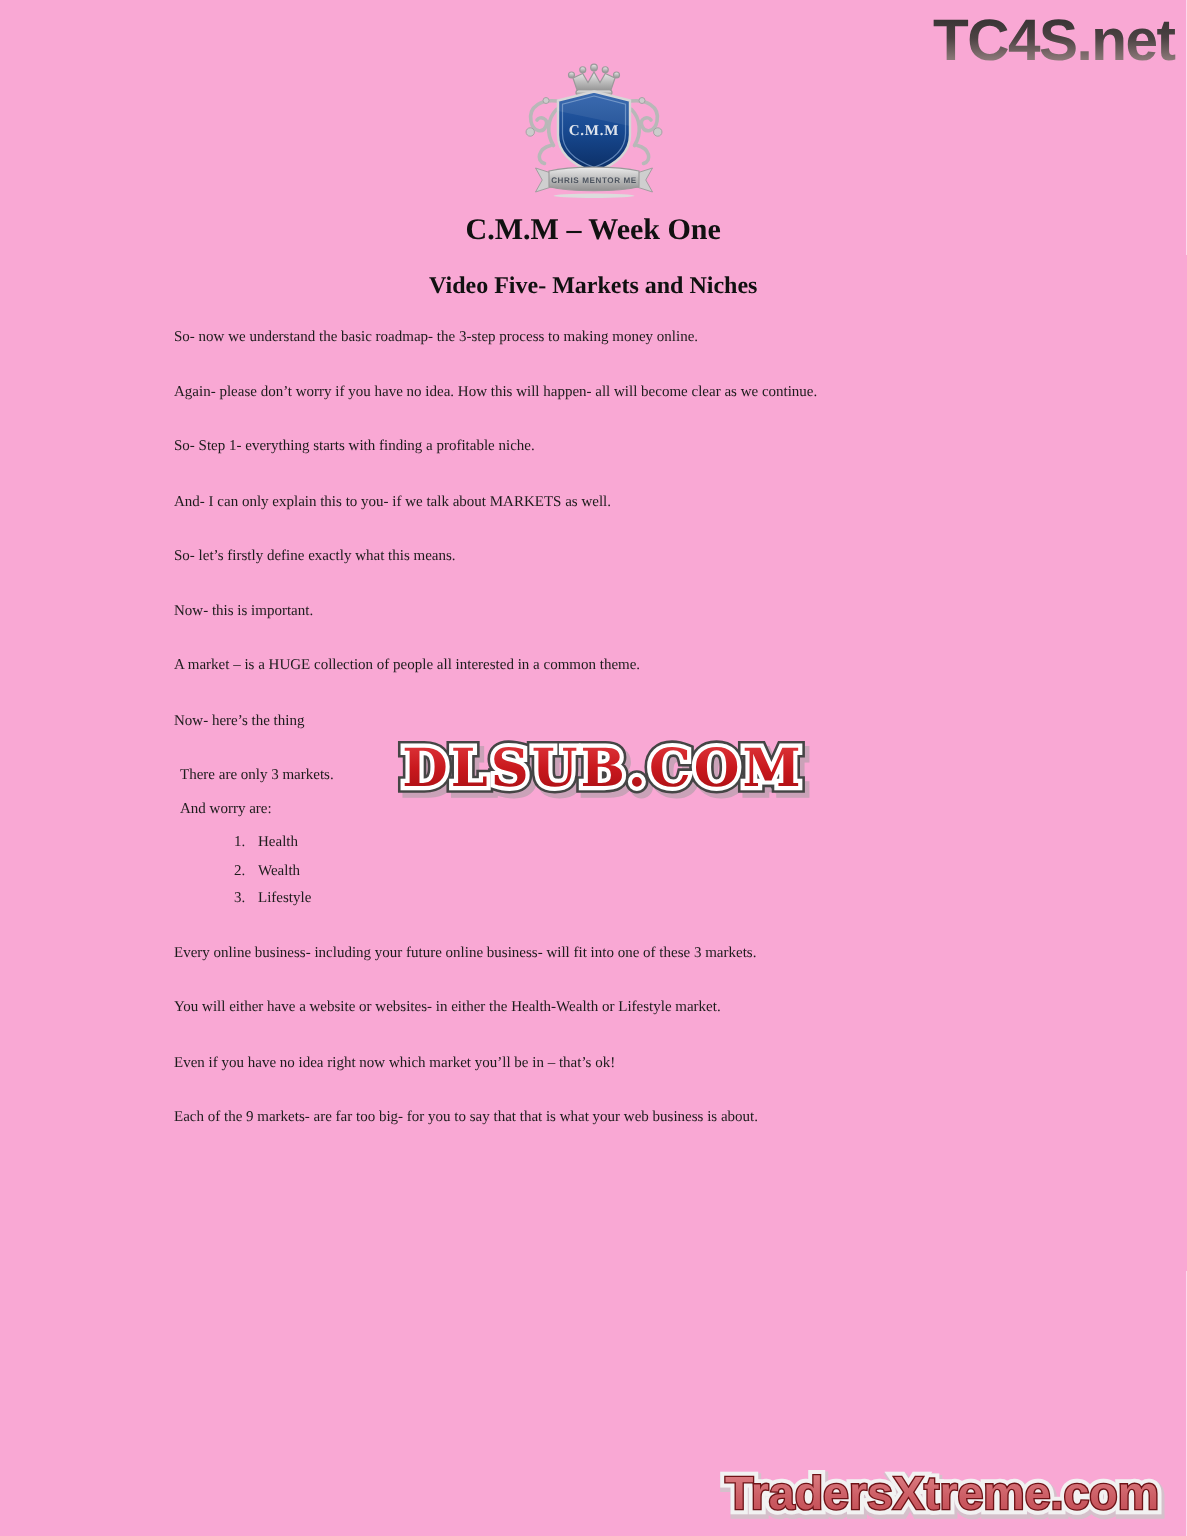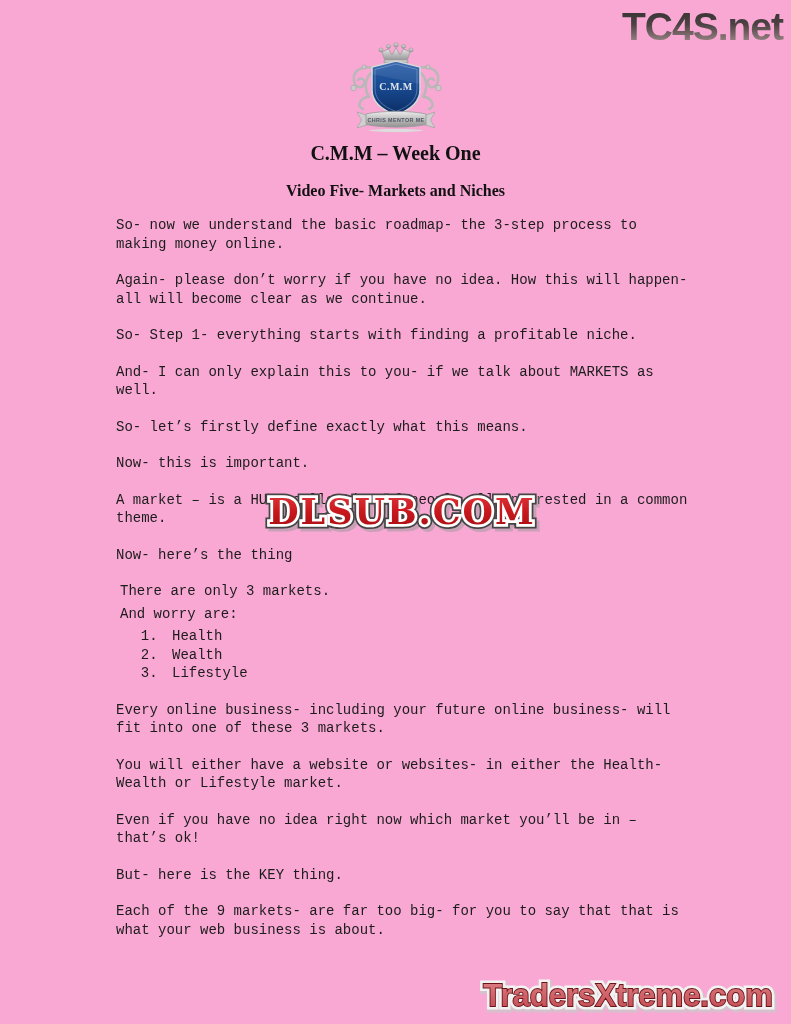--- a/index.html
+++ b/index.html
@@ -29,23 +29,22 @@
   h2.doc-subtitle{
     margin:18px 0 0 0;
     text-align:center;
     font-size:16px;line-height:19px;
     font-weight:bold;color:#111;
   }
   
   .body-col{
     margin:16px 0 0 116px;
     width:572px;
-    font-size:14px;
+    font-size:10px;
     line-height:18.5px;
-    font-family:Liberation Mono, monospace;
   }
   .body-col p{margin:0 0 18px 0;}
   .body-col p.tight{margin:4px;}
   ol.markets{
     margin:0 0 18px 0;
     padding-left:50px;
   }
   ol.markets li{padding-left:6px;line-height:18.5px;}
   
   .dlsub{position:absolute;left:252px;top:489px;width:300px;height:48px;}
@@ -143,21 +142,20 @@
     <p class="tight">There are only 3 markets.</p>
     <p class="tight">And worry are:</p>
     <ol class="markets">
       <li>Health</li>
       <li>Wealth</li>
       <li>Lifestyle</li>
     </ol>
     <p>Every online business- including your future online business- will fit into one of these 3 markets.</p>
     <p>You will either have a website or websites- in either the Health-Wealth or Lifestyle market.</p>
     <p>Even if you have no idea right now which market you’ll be in – that’s ok!</p>
-    <p>But- here is the KEY thing.</p>
     <p>Each of the 9 markets- are far too big- for you to say that that is what your web business is about.</p>
   </div>
 
   <div class="dlsub">
     <svg width="300" height="48" viewBox="0 0 300 48">
       <defs>
         <linearGradient id="dlGrad" x1="0" y1="0" x2="0" y2="1">
           <stop offset="0" stop-color="#e23a3f"></stop>
           <stop offset="0.5" stop-color="#c8181d"></stop>
           <stop offset="1" stop-color="#a30e12"></stop>

